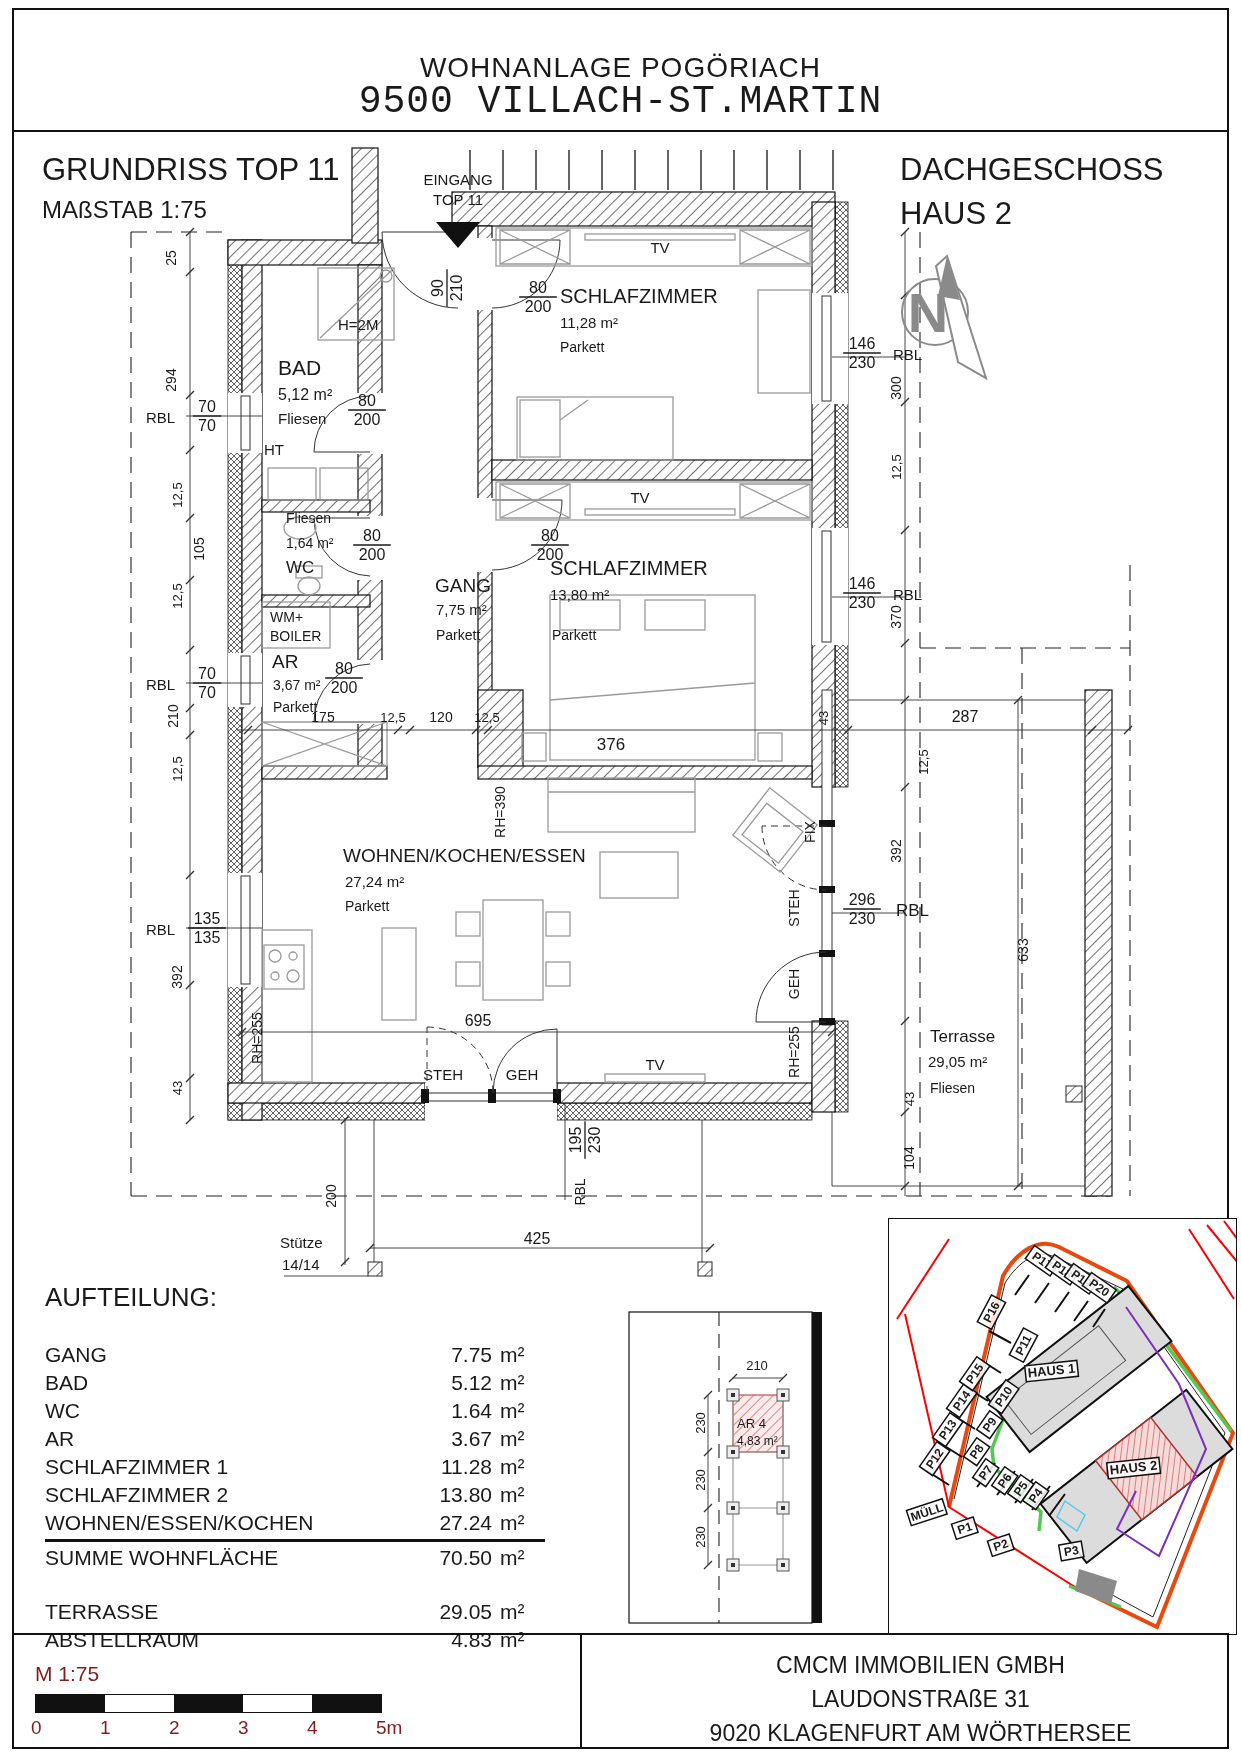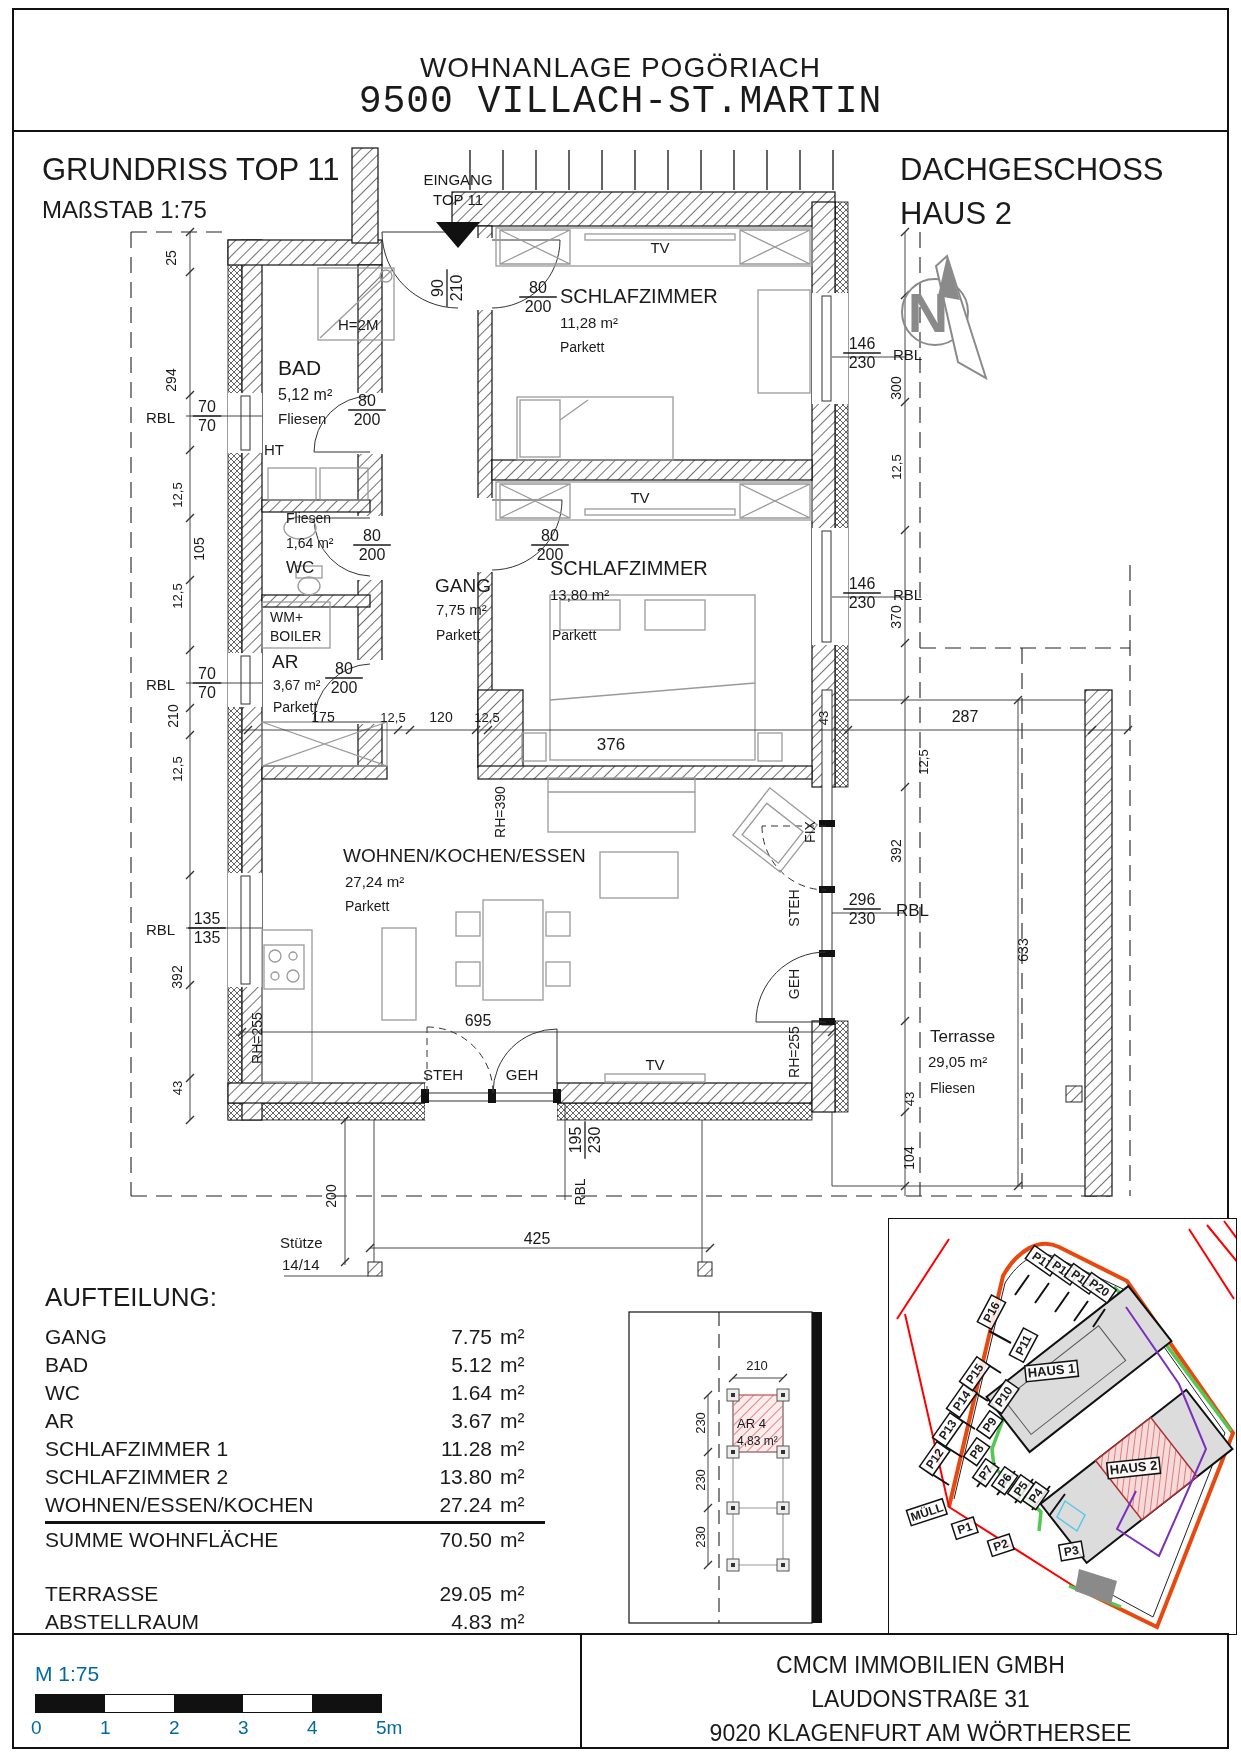--- a/index.html
+++ b/index.html
@@ -10,28 +10,28 @@
   #footline{position:absolute;left:12px;top:1633px;width:1217px;border-top:2px solid #111;}
   #footdiv{position:absolute;left:580px;top:1633px;height:114px;border-left:2px solid #111;}
   .t1{position:absolute;left:0;top:28px;width:100%;text-align:center;font-size:28px;letter-spacing:1px;margin-top:24px;}
   .t2{position:absolute;left:0;top:80px;width:100%;text-align:center;font-size:38px;letter-spacing:1px;font-family:Liberation Mono, monospace;}
   .hL1{position:absolute;left:42px;top:152px;font-size:31px;}
   .hL2{position:absolute;left:42px;top:196px;font-size:24px;}
   .hR1{position:absolute;left:900px;top:152px;font-size:31px;}
   .hR2{position:absolute;left:900px;top:196px;font-size:31px;}
   svg{position:absolute;left:0;top:0;}
   #aufteilung{position:absolute;left:45px;top:1282px;width:500px;}
-  #aufteilung .title{font-size:26px;margin-bottom:8px;display:block;}
+  #aufteilung .title{font-size:26px;margin-bottom:26px;display:block;}
   .arow{display:flex;height:28px;font-size:21px;align-items:flex-end;}
   .arow .lbl{flex:1;}
   .arow .val{width:80px;text-align:right;}
   .arow .unit{width:45px;margin-left:8px;}
   .sumline{border-top:3px solid #111;margin-top:4px;}
   .spacer{height:26px;}
-  #scalebar{position:absolute;left:35px;top:1662px;width:360px;color:#0369a1;}
+  #scalebar{position:absolute;left:35px;top:1662px;width:360px;color:#7f1d1d;}
   #scalebar .mlabel{font-size:21px;}
   #cells{margin-top:8px;height:17px;width:345px;border:1px solid #111;font-size:0;}
   #cells span{display:inline-block;height:17px;width:69px;}
   #ticks{position:relative;height:24px;margin-top:4px;font-size:19px;}
   #ticks span{position:absolute;top:0;}
   #company{position:absolute;left:582px;top:1648px;width:677px;text-align:center;font-size:23px;line-height:34px;}
   #sitebox{position:absolute;left:888px;top:1218px;width:347px;height:415px;border:1px solid #111;background:#fff;}
 </style>
 </head>
 <body>

